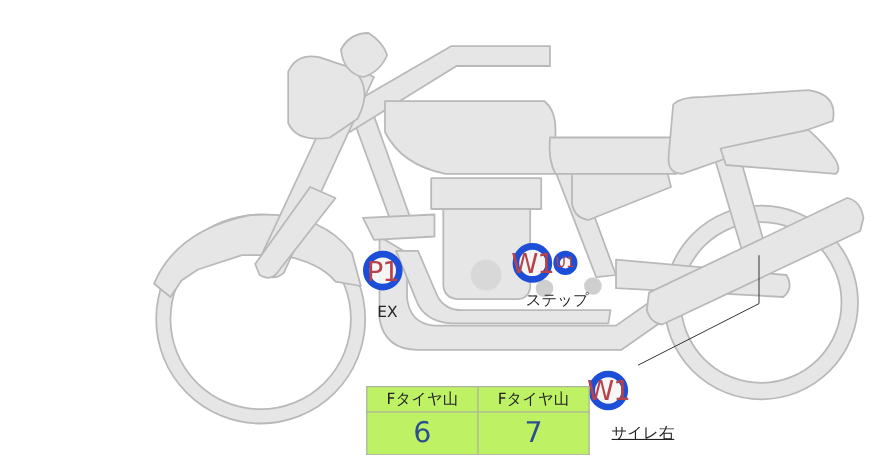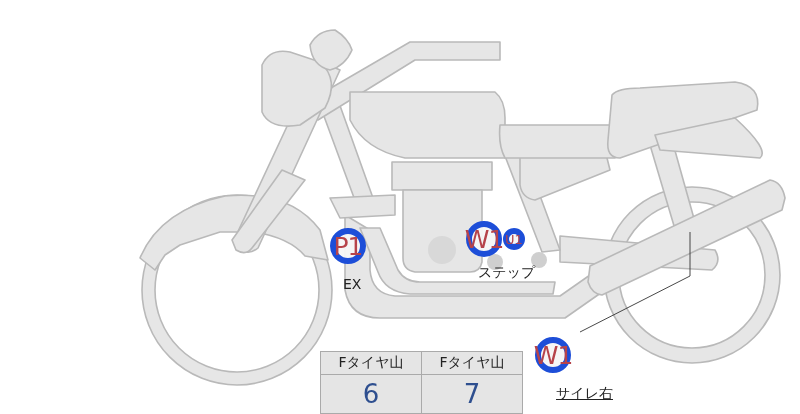--- a/index.html
+++ b/index.html
@@ -7,22 +7,22 @@
            font-family: "DejaVu Sans", "Liberation Sans", sans-serif; }
     #bike { position: absolute; left: 0; top: 0; width: 800px; height: 414px; }
     .part { fill: #e6e6e6; stroke: #b9b9b9; stroke-width: 1.6; stroke-linejoin: round; }
     .marker { position: absolute; display: flex; align-items: center; justify-content: center;
               border-radius: 50%; background: rgba(245,245,245,0.95); border: 6px solid #1d4ed8;
               color: #b6434a; box-sizing: border-box; }
     .marker.big { width: 36px; height: 36px; font-size: 25px; letter-spacing: -1px; }
     .marker.small { width: 22px; height: 22px; font-size: 13px; }
     .label { position: absolute; font-size: 14px; color: #222; white-space: nowrap; margin-top: 12px; }
     .dot { position: absolute; border-radius: 50%; background: #cfcfcf; }
-    table.tire { position: absolute; left: 320px; top: 351px; border-collapse: collapse;
-                 background: #e5e5e5; }
+    table.tire { position: absolute; left: 333px; top: 351px; border-collapse: collapse;
+                 background: #bef264; }
     table.tire th, table.tire td { border: 1px solid #aaa; text-align: center; }
     table.tire th { font-weight: normal; font-size: 14px; color: #222; height: 22px;
                     padding: 0 6px; width: 88px; }
     table.tire td { font-size: 26px; color: #2e4f8f; height: 36px; }
   </style>
 </head>
 <body>
 
 <svg id="bike" viewBox="0 0 800 414">
 

